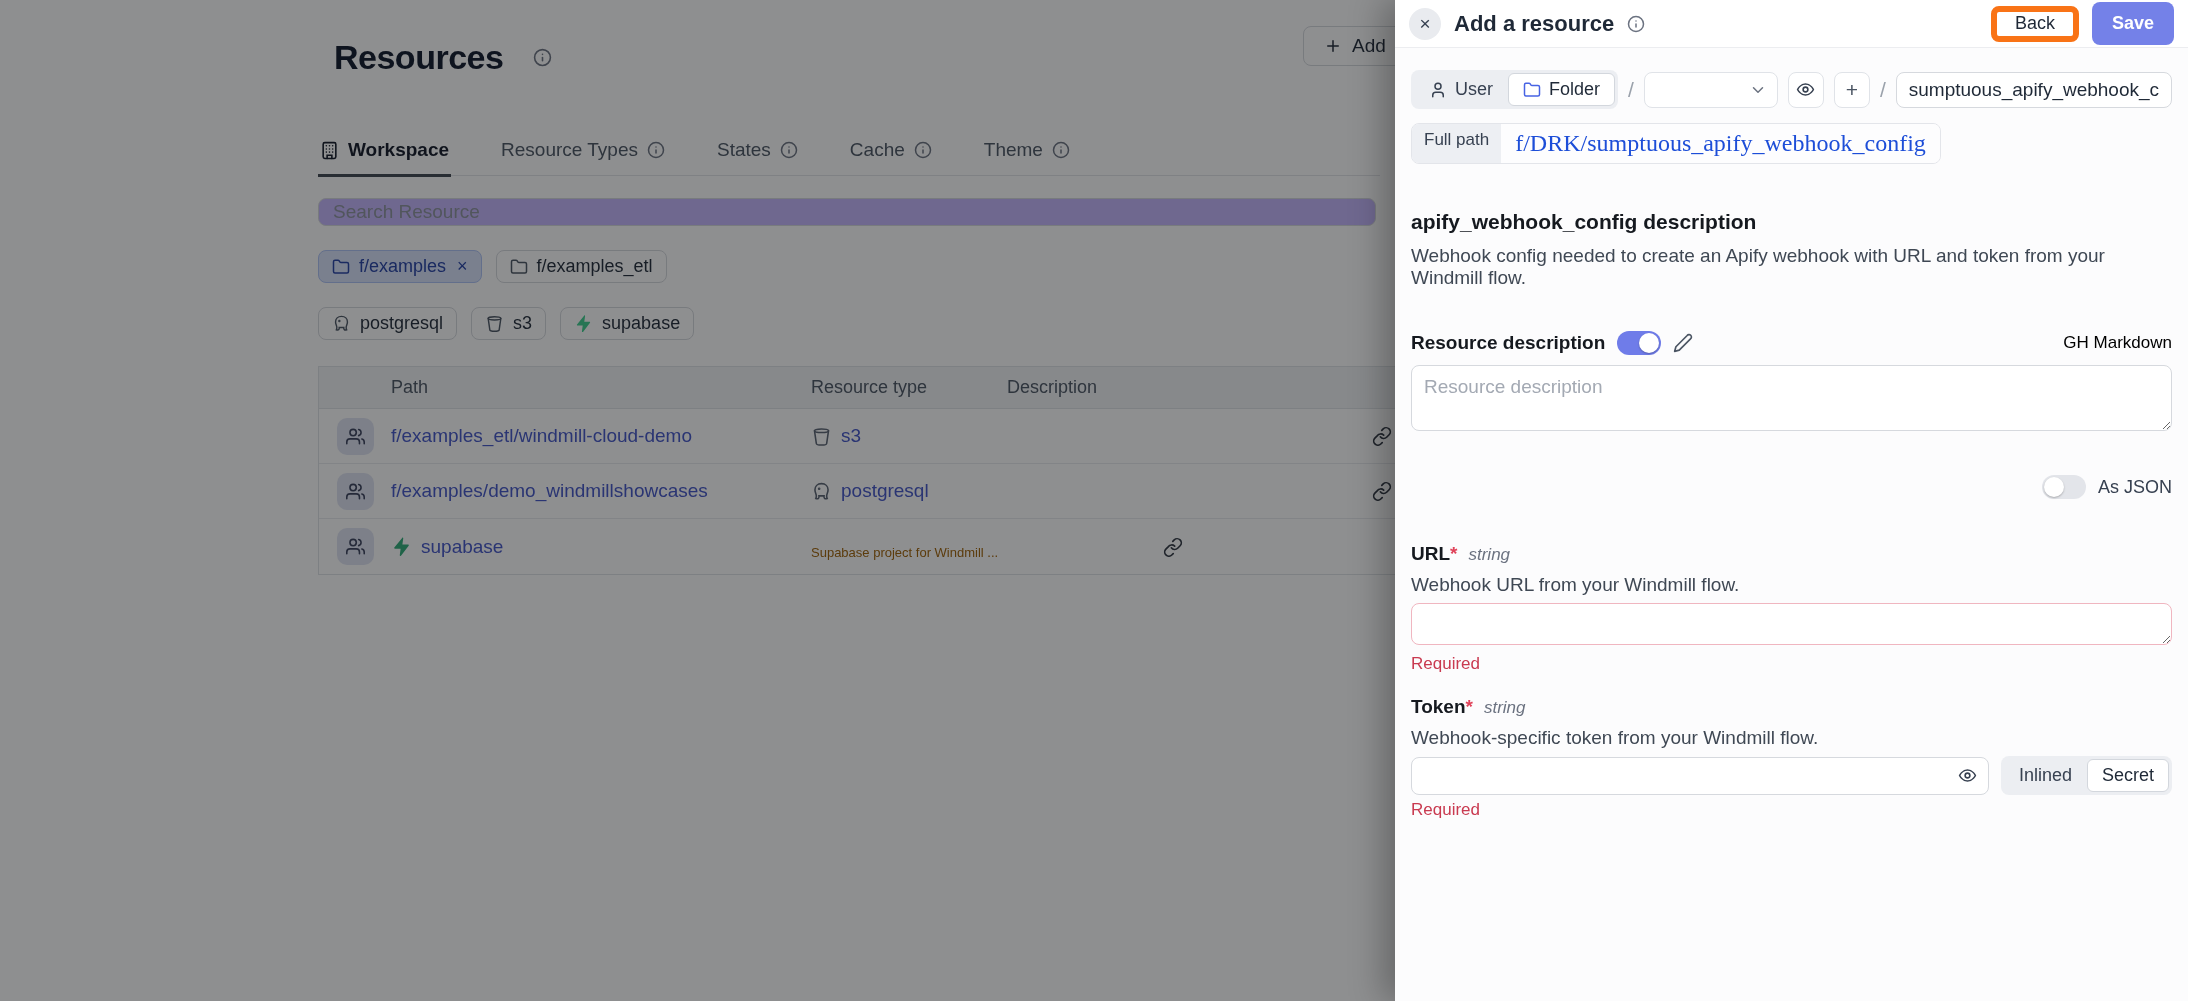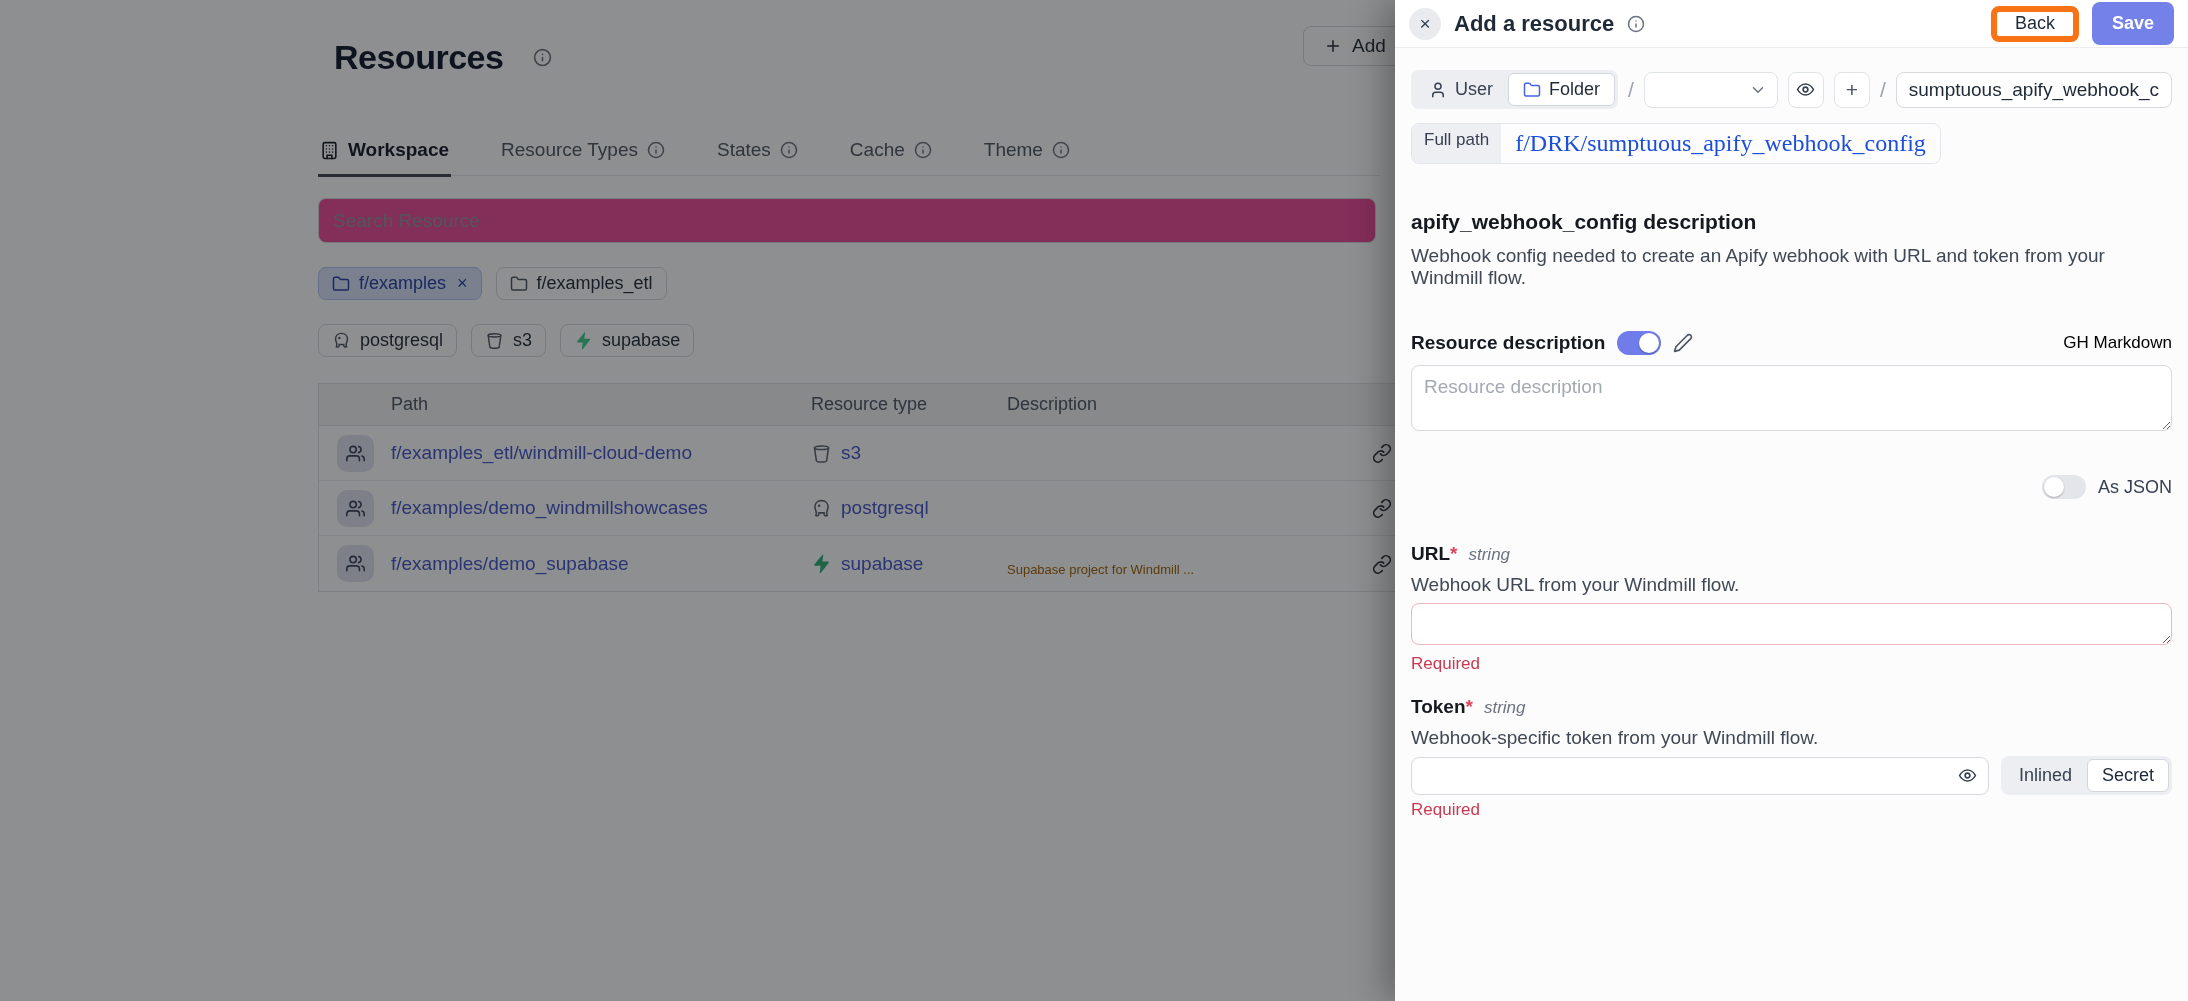--- a/index.html
+++ b/index.html
@@ -18,22 +18,22 @@
   .add-btn {
     position:absolute; left:985px; top:4px; height:40px; width:150px;
     display:flex; align-items:center; justify-content:flex-start; gap:10px; padding:0 20px;
     background:#fff; border:1px solid #d6d9de; border-radius:8px; font-size:19px; color:#1f2937;
     white-space:nowrap; overflow:hidden;
   }
   .tabs { margin-top:46px; width:1062px; border-bottom:1px solid #e3e5e9; display:flex; gap:48px; }
   .tab { display:flex; align-items:center; gap:9px; padding:0 2px 13px 2px; font-size:19px;
          color:#4b5563; border-bottom:3px solid transparent; margin-bottom:-2px; }
   .tab.active { color:#111827; font-weight:700; border-bottom-color:#3f4650; }
-  .search-input { margin-top:22px; width:1058px; height:45px; border:1px solid #d6d9de; border-radius:8px;
-                  padding:0 14px; font-size:19px; background:#ec4899; color:#1f2937;
+  .search-input { margin-top:22px; width:1058px; height:28px; border:1px solid #d6d9de; border-radius:8px;
+                  padding:0 14px; font-size:19px; background:#c4b5fd; color:#1f2937;
                   font-family:"Liberation Sans", sans-serif; }
   .search-input::placeholder { color:#8d939e; }
   .chip-row { margin-top:24px; display:flex; gap:14px; }
   .chip { display:inline-flex; align-items:center; gap:9px; height:33px; padding:0 13px;
           border:1px solid #d6d9de; border-radius:8px; font-size:18px; color:#1f2937; background:#fff; }
   .chip .c-icon { color:#4b5563; }
   .chip.selected { background:#d9e3fc; border-color:#aec2f5; color:#2440a5; }
   .chip.selected .c-icon, .chip.selected .chip-x { color:#2440a5; }
   .chip-x { font-size:18px; margin-left:2px; }
   
@@ -323,21 +323,20 @@
       <div class="ucell">
           <span class="user-chip">
             <svg width="19" height="19" viewBox="0 0 24 24" fill="none" stroke="currentColor" stroke-width="2" stroke-linecap="round">
               <path d="M17 21v-2a4 4 0 0 0-4-4H5a4 4 0 0 0-4 4v2"></path>
               <circle cx="9" cy="7" r="4"></circle>
               <path d="M23 21v-2a4 4 0 0 0-3-3.87"></path>
               <path d="M16 3.13a4 4 0 0 1 0 7.75"></path>
             </svg>
           </span>
         </div>
-      <div class="path-link">f/examples/demo_supabase</div>
       <div class="type-cell">
         <span class="type-ic">
             <svg width="21" height="21" viewBox="0 0 24 24" fill="#2fac77">
               <path d="M13 2 3.8 13.2c-.4.5 0 1.3.7 1.3H11l-1 7.5c-.1.8.9 1.2 1.4.6L20.2 11c.4-.5 0-1.3-.7-1.3H13l1-7.1c.1-.8-.9-1.2-1.4-.6Z"></path>
             </svg>
           </span>
         <span class="type-link">supabase</span>
       </div>
       <div class="desc-cell">Supabase project for Windmill ...</div>
       <div class="linkcell">

